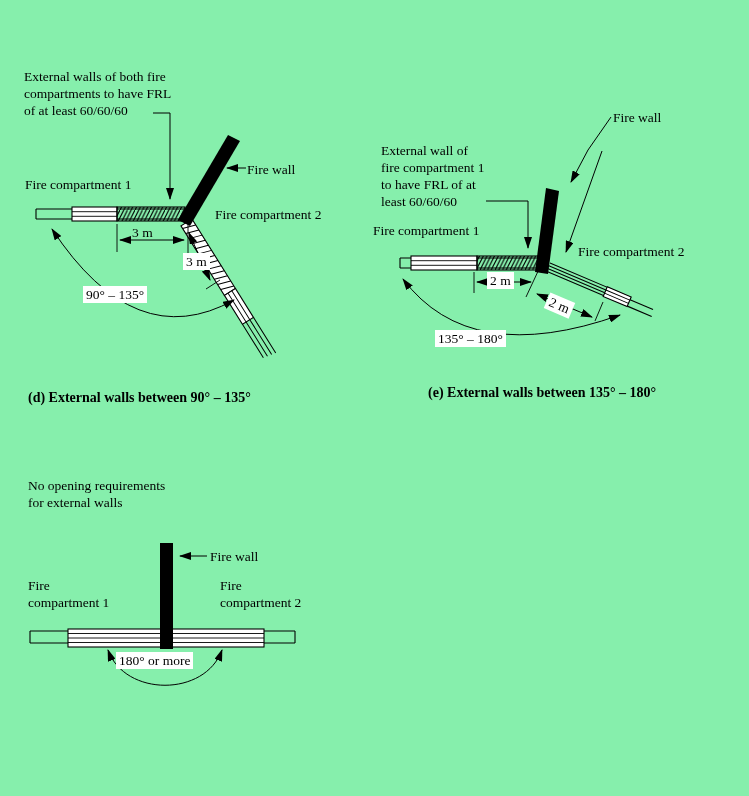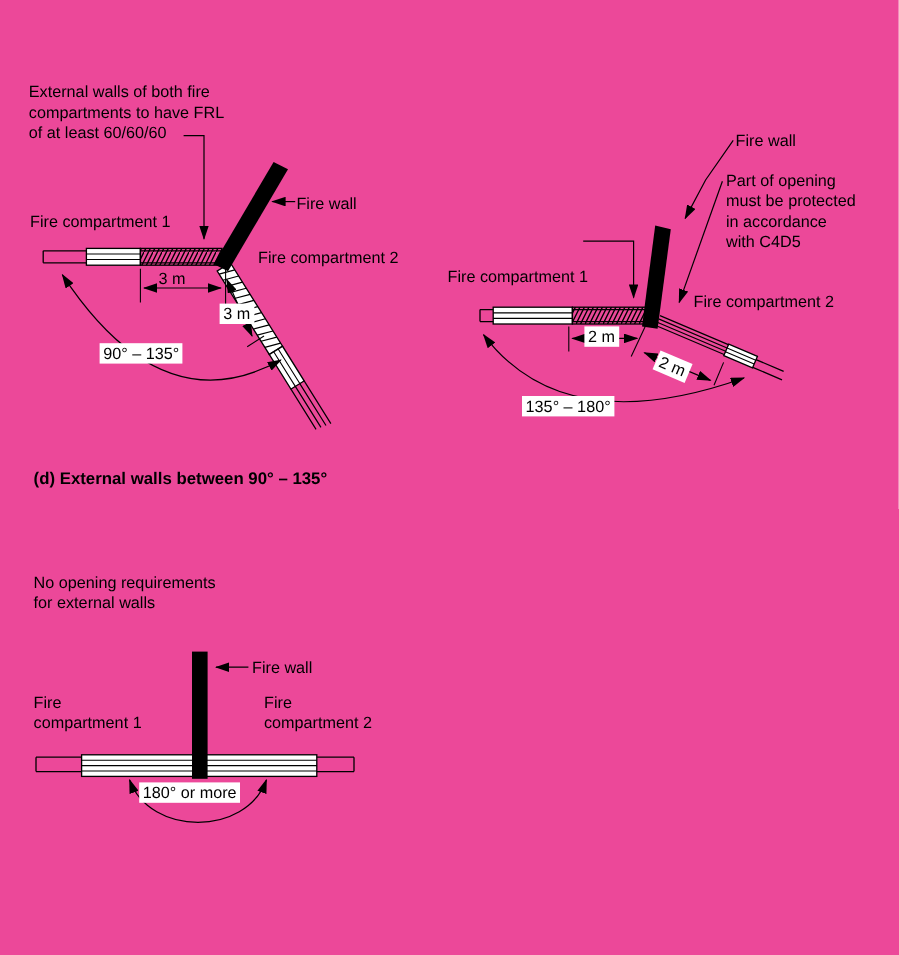--- a/index.html
+++ b/index.html
@@ -1,18 +1,18 @@
 <!DOCTYPE html>
 <html><head>
 <meta charset="utf-8">
 <style>
   html,body { margin:0; padding:0; background:#fff; }
   .page {
-    position:relative; width:749px; height:796px; background:#ec4899;
-    font-family:Liberation Sans, sans-serif; color:#000;
+    position:relative; width:749px; height:796px; background:#86efac;
+    font-family:Liberation Serif, serif; color:#000;
     overflow:hidden;
   }
   svg.art { position:absolute; left:0; top:0; }
   .lbl {
     position:absolute; font-size:13.5px; line-height:17px;
     white-space:pre-line; color:#000;
   }
   .nowrap { white-space:nowrap; }
   .bg { background:#ffffff; padding:0 3px; }
   .caption {
@@ -129,30 +129,31 @@
 compartments to have FRL
 of at least 60/60/60</div>
   <div class="lbl nowrap" style="left:25px;top:176px;">Fire compartment 1</div>
   <div class="lbl nowrap" style="left:247px;top:161px;">Fire wall</div>
   <div class="lbl nowrap" style="left:215px;top:206px;">Fire compartment 2</div>
   <div class="lbl nowrap" style="left:132px;top:224px;">3 m</div>
   <div class="lbl nowrap bg" style="left:183px;top:253px;">3 m</div>
   <div class="lbl nowrap bg" style="left:83px;top:286px;">90° – 135°</div>
   <div class="caption" style="left:28px;top:373px;">(d) External walls between 90° – 135°</div>
 
-  <div class="lbl" style="left:605px;top:142px;">Part of opening
-must be protected
-in accordance
-with C4D5</div>
+  <div class="lbl" style="left:381px;top:142px;">External wall of
+fire compartment 1
+to have FRL of at
+least 60/60/60</div>
   <div class="lbl nowrap" style="left:613px;top:109px;">Fire wall</div>
   <div class="lbl nowrap" style="left:373px;top:222px;">Fire compartment 1</div>
   <div class="lbl nowrap" style="left:578px;top:243px;">Fire compartment 2</div>
   <div class="lbl nowrap bg" style="left:487px;top:272px;">2 m</div>
   <div class="lbl nowrap bg rot23" style="left:546px;top:297px;">2 m</div>
   <div class="lbl nowrap bg" style="left:435px;top:330px;">135° – 180°</div>
+  <div class="caption" style="left:428px;top:368px;">(e) External walls between 135° – 180°</div>
 
   <div class="lbl" style="left:28px;top:477px;">No opening requirements
 for external walls</div>
   <div class="lbl nowrap" style="left:210px;top:548px;">Fire wall</div>
   <div class="lbl" style="left:28px;top:577px;">Fire
 compartment 1</div>
   <div class="lbl" style="left:220px;top:577px;">Fire
 compartment 2</div>
   <div class="lbl nowrap bg" style="left:116px;top:652px;">180° or more</div>
 

